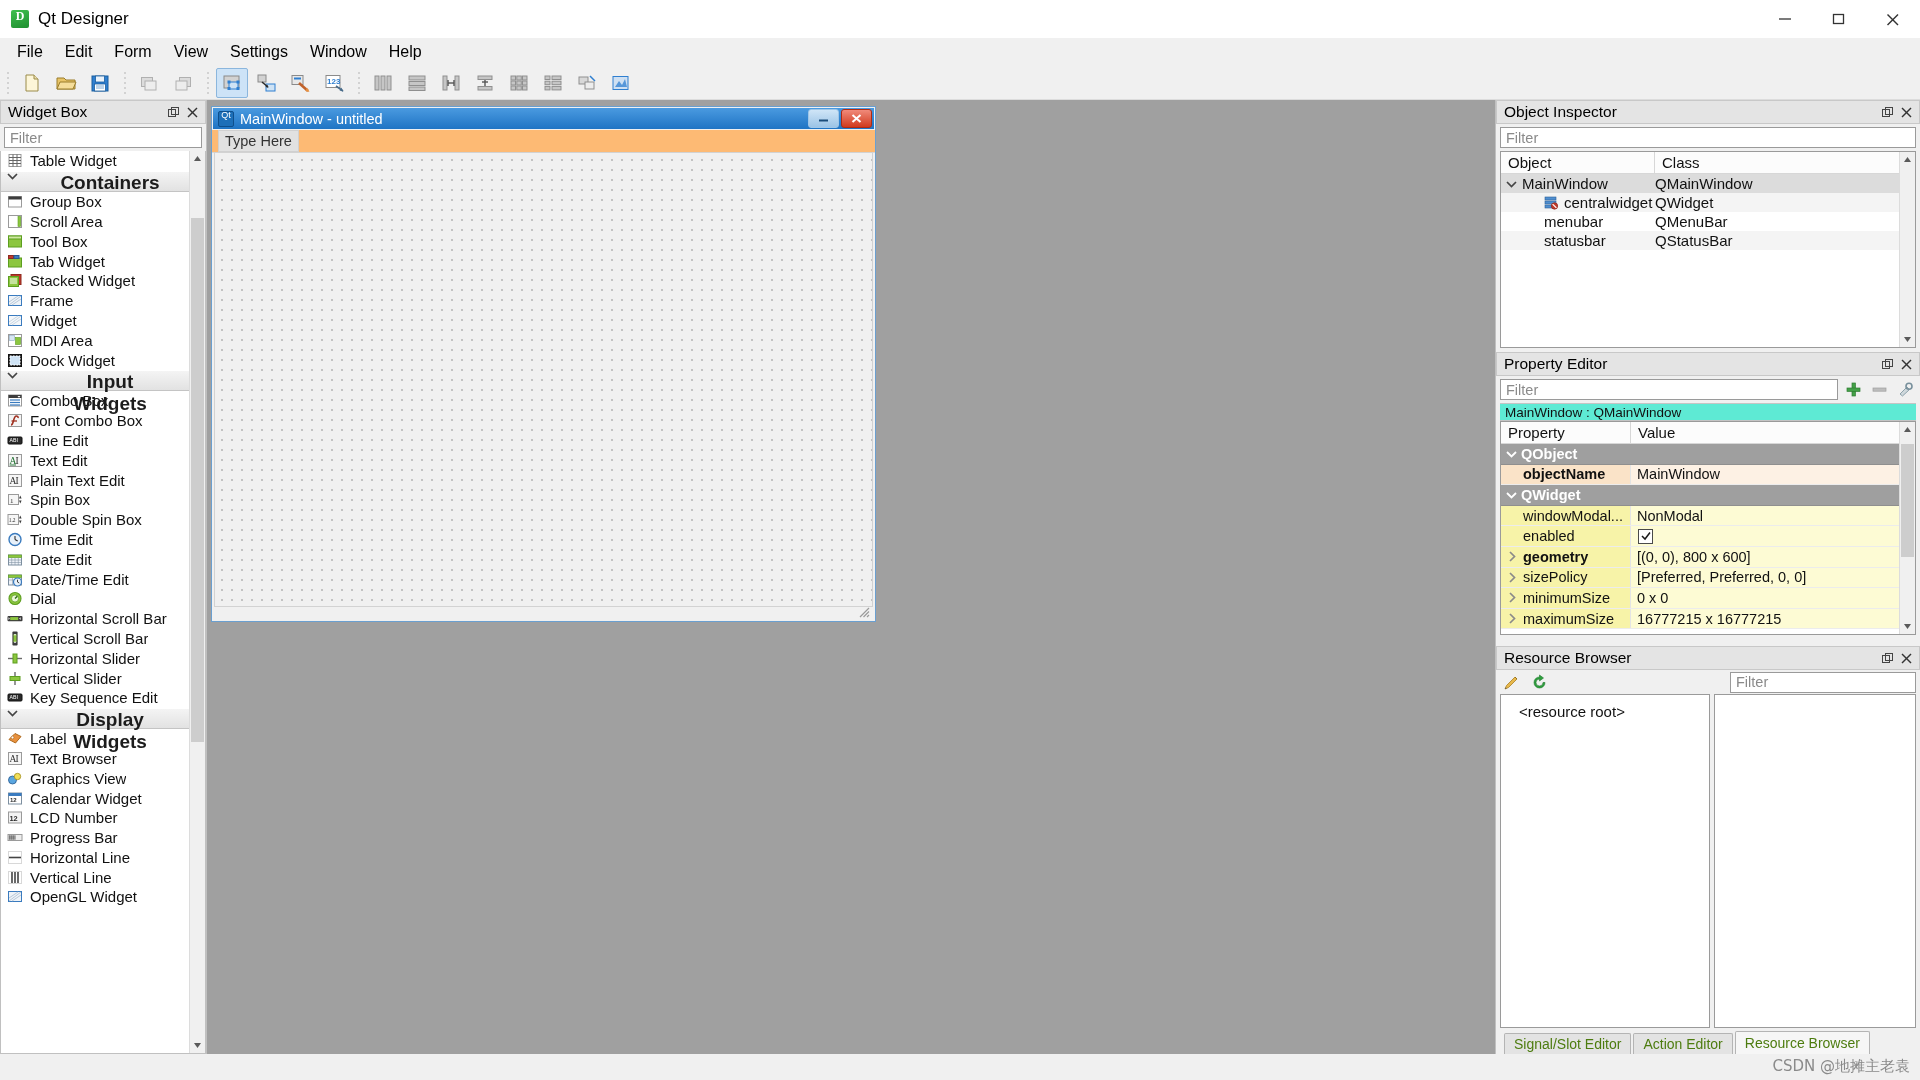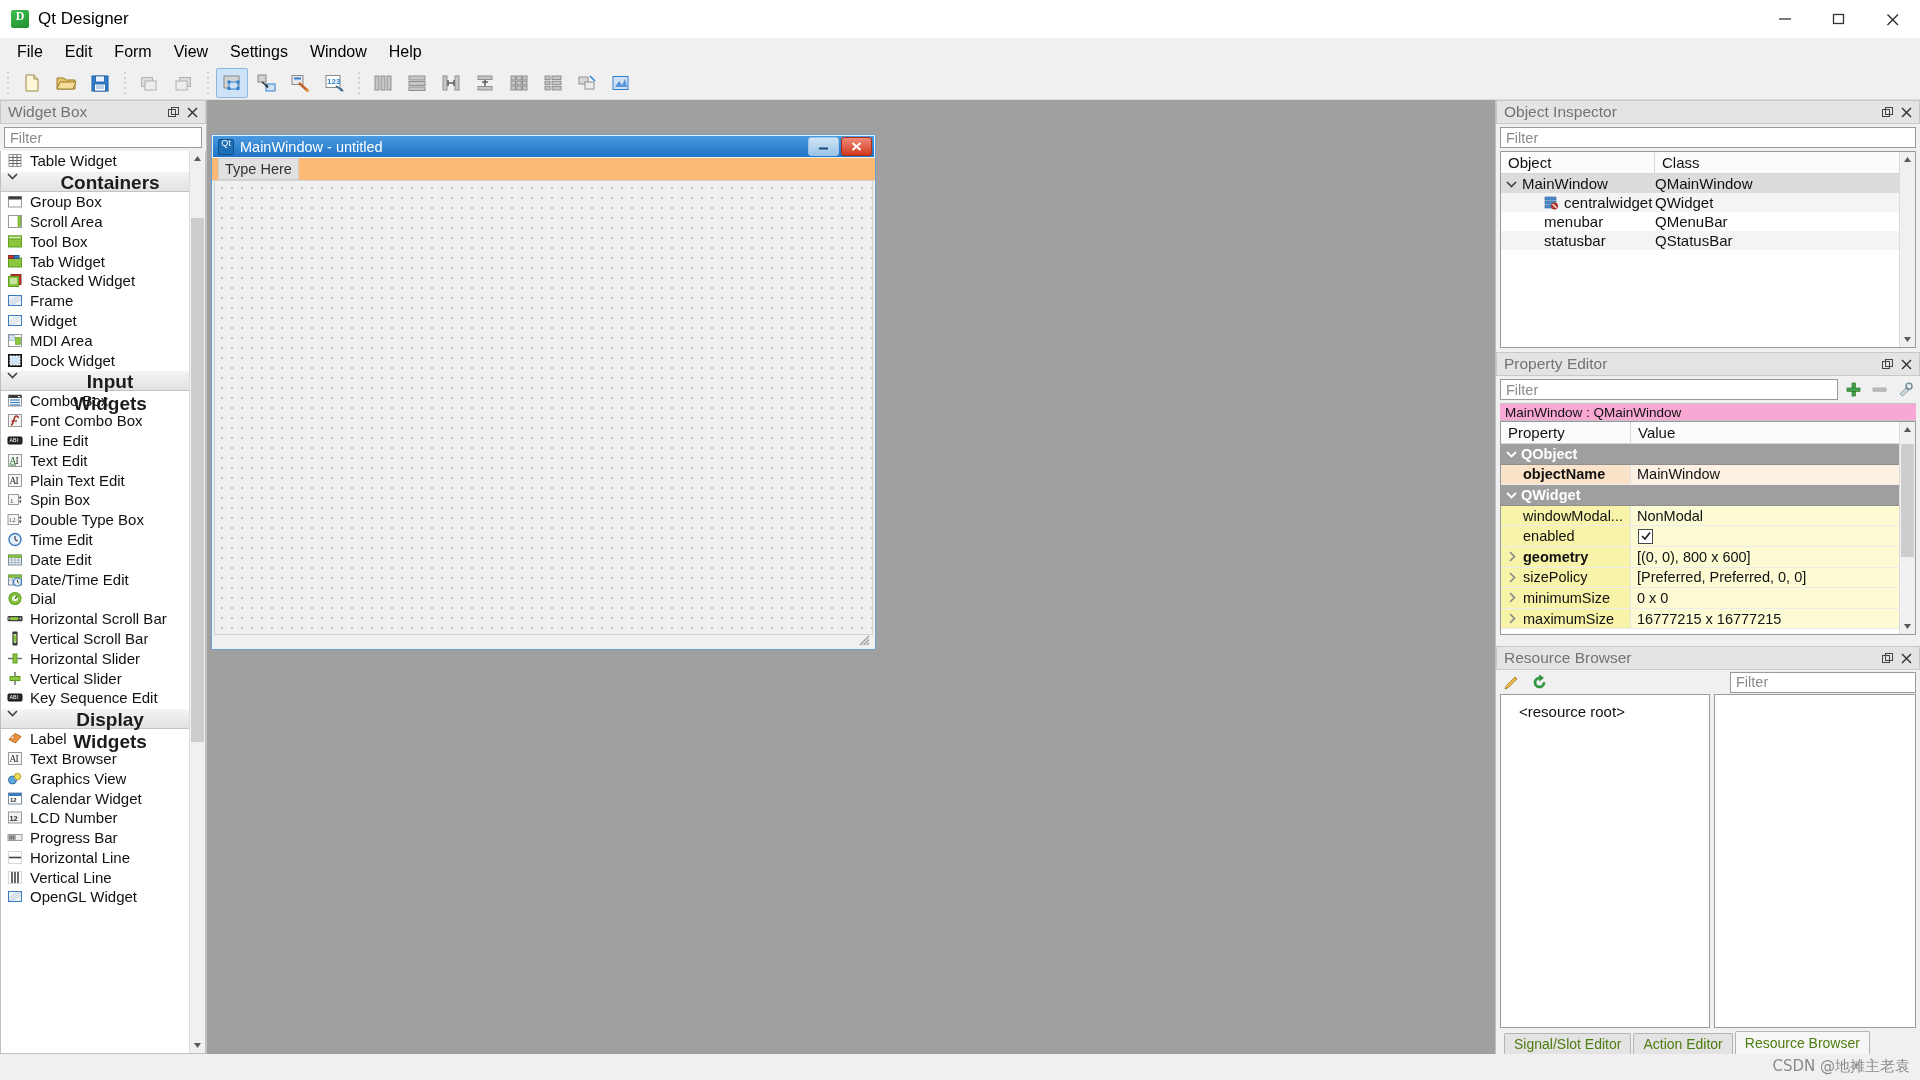--- a/index.html
+++ b/index.html
@@ -36,21 +36,21 @@
         border:1px solid transparent;border-radius:2px;flex:0 0 auto;}
   .tbtn.active{background:#cde3f7;border-color:#8bb6dd;}
   .tbtn svg{display:block;}
 
   
   .body{flex:1 1 auto;display:flex;min-height:0;background:#a0a0a0;}
 
   
   .dock{display:flex;flex-direction:column;background:#f0f0f0;min-height:0;}
   .dock-title{height:24px;background:#e4e4e4;border:1px solid #c8c8c8;display:flex;align-items:center;
-              padding:0 4px 0 7px;font-size:15.5px;color:#737373;flex:0 0 auto;box-sizing:border-box;}
+              padding:0 4px 0 7px;font-size:15.5px;color:#000000;flex:0 0 auto;box-sizing:border-box;}
   .dock-title .t{flex:1 1 auto;white-space:nowrap;overflow:hidden;}
   .dock-btn{width:17px;height:17px;display:flex;align-items:center;justify-content:center;margin-left:2px;flex:0 0 auto;}
 
   .filter-wrap{padding:3px 4px;flex:0 0 auto;background:#f0f0f0;}
   .filter-input{width:100%;height:21px;box-sizing:border-box;border:1px solid #9a9a9a;background:#fff;
                 font-size:14.5px;color:#808080;padding:0 5px;line-height:19px;font-family:inherit;}
   .filter-input::placeholder{color:#8a8a8a;}
 
   
   .widgetbox{width:206px;flex:0 0 auto;border-right:1px solid #c0c0c0;}
@@ -70,21 +70,21 @@
   .vscroll{width:15px;flex:0 0 auto;background:#f0f0f0;border-left:1px solid #dcdcdc;
            display:flex;flex-direction:column;}
   .vs-arrow{height:15px;display:flex;align-items:center;justify-content:center;background:#f0f0f0;flex:0 0 auto;}
   .vs-track{flex:1 1 auto;position:relative;background:#f0f0f0;}
   .vs-thumb{position:absolute;left:1px;right:1px;background:#cdcdcd;border-radius:0;}
 
   
   .center{flex:1 1 auto;position:relative;background:#a0a0a0;min-width:0;overflow:hidden;}
 
   .form-window{position:absolute;left:4px;top:6px;width:665px;height:516px;
-               background:#f0f0f0;border:1px solid #6a9fd0;box-sizing:border-box;margin-top:28px;}
+               background:#f0f0f0;border:1px solid #6a9fd0;box-sizing:border-box;}
   .form-tb{height:21px;margin:1px;background:linear-gradient(#4a9ae0,#1f74c4);
            display:flex;align-items:center;padding-left:5px;}
   .form-tb .qico{width:14px;height:14px;background:#1d6fb8;border:1px solid #0e4f8c;border-radius:2px;
                  margin-right:6px;position:relative;flex:0 0 auto;}
   .form-tb .qico::after{content:"Qt";position:absolute;left:0;right:0;top:-2px;text-align:center;
                  font-size:9px;color:#fff;font-family:"Liberation Sans",sans-serif;}
   .form-tb .ftitle{font-size:14.5px;color:#fff;flex:1 1 auto;white-space:nowrap;}
   .fwbtn{width:29px;height:17px;margin-right:2px;display:flex;align-items:center;justify-content:center;
          border:1px solid #9fc6e8;border-radius:3px;background:linear-gradient(#cfe5f7,#9cc4e6);flex:0 0 auto;}
   .fwbtn.x{background:linear-gradient(#f08a7a,#d03a1e);border-color:#b02a12;}
@@ -116,21 +116,21 @@
   .tr .c2{flex:1 1 auto;overflow:hidden;white-space:nowrap;}
   .tr .twist{width:21px;display:flex;align-items:center;justify-content:center;flex:0 0 auto;}
   .tr .ind{flex:0 0 auto;}
   .obj-ico{width:16px;height:14px;margin-right:4px;flex:0 0 auto;}
 
   
   .pe{flex:0 0 auto;height:286px;display:flex;flex-direction:column;}
   .pe-filter-row{display:flex;align-items:center;padding:3px 4px;flex:0 0 auto;gap:4px;}
   .pe-filter-row .filter-input{flex:1 1 auto;}
   .pe-tool{width:22px;height:21px;display:flex;align-items:center;justify-content:center;flex:0 0 auto;}
-  .pe-obj{height:18px;background:#f9a8d4;border:1px solid #c4c4c4;border-left:none;border-right:none;
+  .pe-obj{height:18px;background:#5eead4;border:1px solid #c4c4c4;border-left:none;border-right:none;
           display:flex;align-items:center;padding-left:5px;font-size:13.5px;color:#111;flex:0 0 auto;
           margin:0 4px;box-sizing:border-box;}
   .pe-table-wrap{flex:1 1 auto;margin:0 4px 3px 4px;border:1px solid #9a9a9a;background:#fff;display:flex;min-height:0;}
   .pe-table{flex:1 1 auto;min-width:0;display:flex;flex-direction:column;overflow:hidden;}
   .pe-hrow{height:21px;display:flex;background:#fcfcfc;border-bottom:1px solid #d7d7d7;flex:0 0 auto;}
   .pe-h{font-size:15px;color:#111;display:flex;align-items:center;padding-left:7px;box-sizing:border-box;}
   .pe-h.c1{width:130px;border-right:1px solid #d7d7d7;}
   .pe-h.c2{flex:1 1 auto;}
   .pe-grp{height:19.6px;display:flex;align-items:center;background:#9f9f9f;color:#fff;
           font-size:14.5px;font-weight:bold;border-bottom:1px solid #8f8f8f;}
@@ -562,21 +562,21 @@
             </div>
             <div class="wb-row">
               <span class="wb-ico">
                 <svg width="16" height="15" viewBox="0 0 16 15">
                   <rect x="1" y="2.5" width="10.5" height="10" fill="#f6f6f6" stroke="#9a9a9a"></rect>
                   <text x="1.8" y="10" font-size="5.4" fill="#2b2b2b" font-family="Liberation Serif, serif">1.2</text>
                   <path d="M12 6.5 L14.6 6.5 L13.3 3.6 Z" fill="#3c3c3c"></path>
                   <path d="M12 8.5 L14.6 8.5 L13.3 11.4 Z" fill="#3c3c3c"></path>
                 </svg>
               </span>
-              <span class="wb-label">Double Type Box</span>
+              <span class="wb-label">Double Spin Box</span>
             </div>
             <div class="wb-row">
               <span class="wb-ico">
                 <svg width="16" height="15" viewBox="0 0 16 15">
                   <circle cx="8" cy="7.5" r="6" fill="#e8f1fa" stroke="#3a7bbf" stroke-width="1.4"></circle>
                   <line x1="8" y1="7.5" x2="8" y2="4" stroke="#2b2b2b" stroke-width="1.1"></line>
                   <line x1="8" y1="7.5" x2="10.7" y2="9" stroke="#2b2b2b" stroke-width="1.1"></line>
                 </svg>
               </span>
               <span class="wb-label">Time Edit</span>

